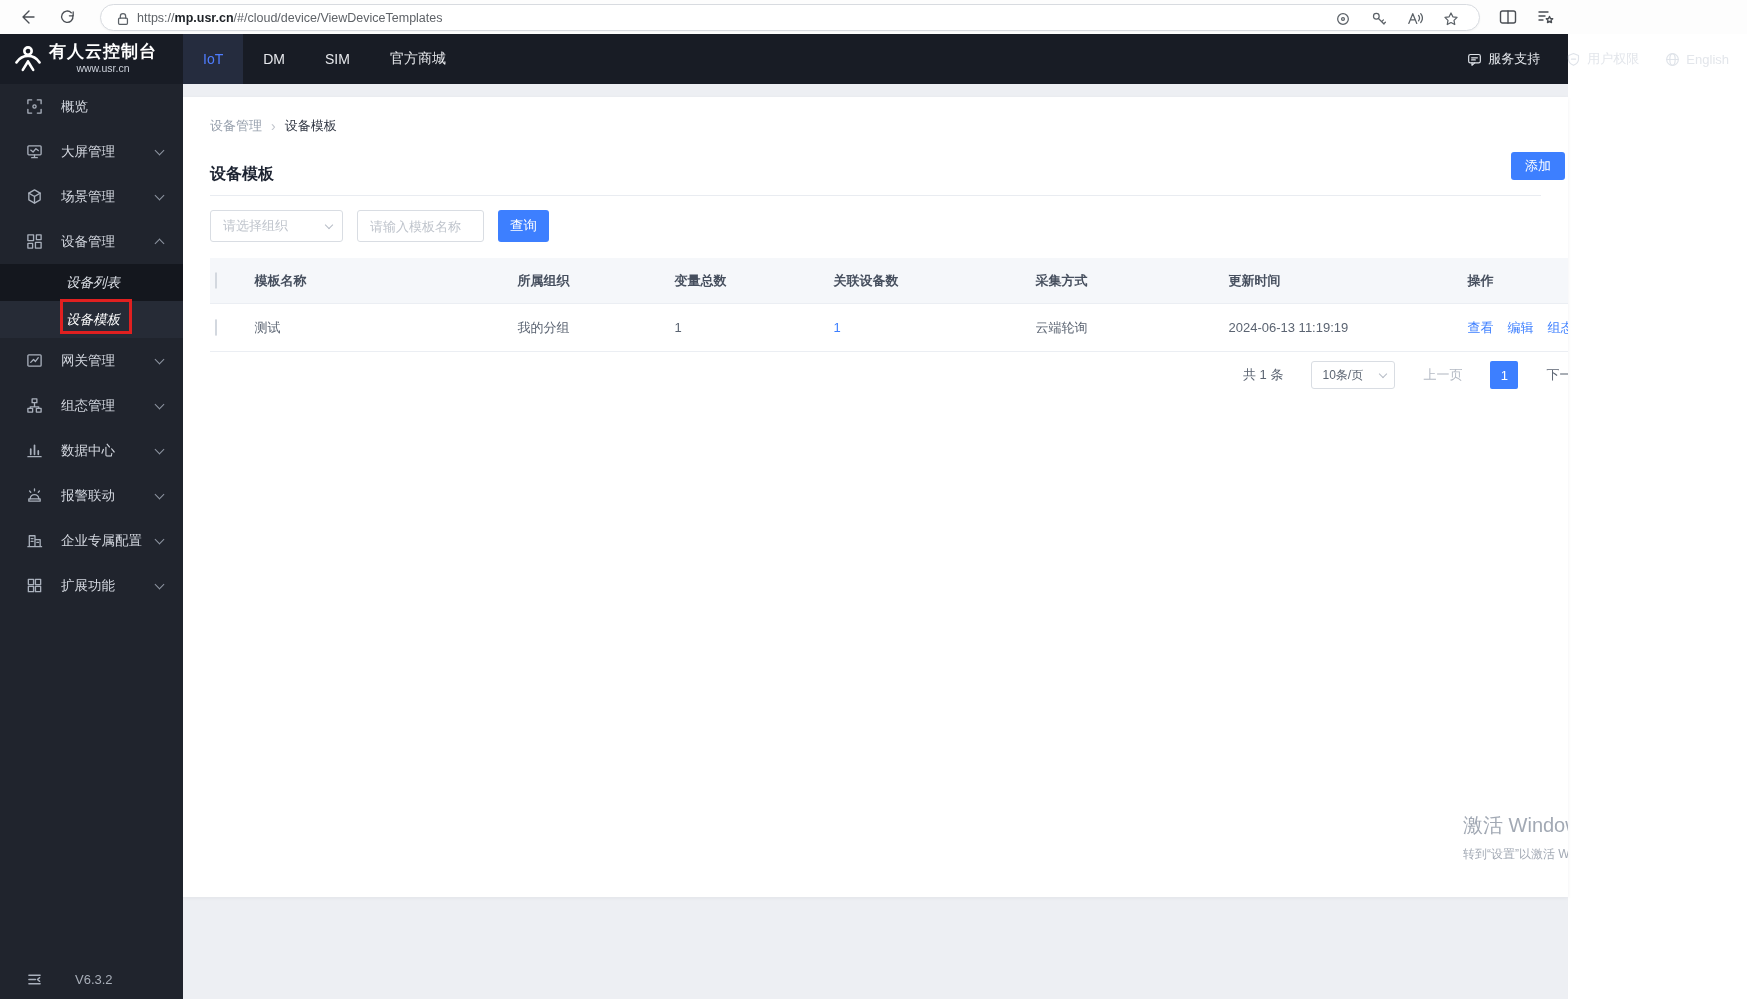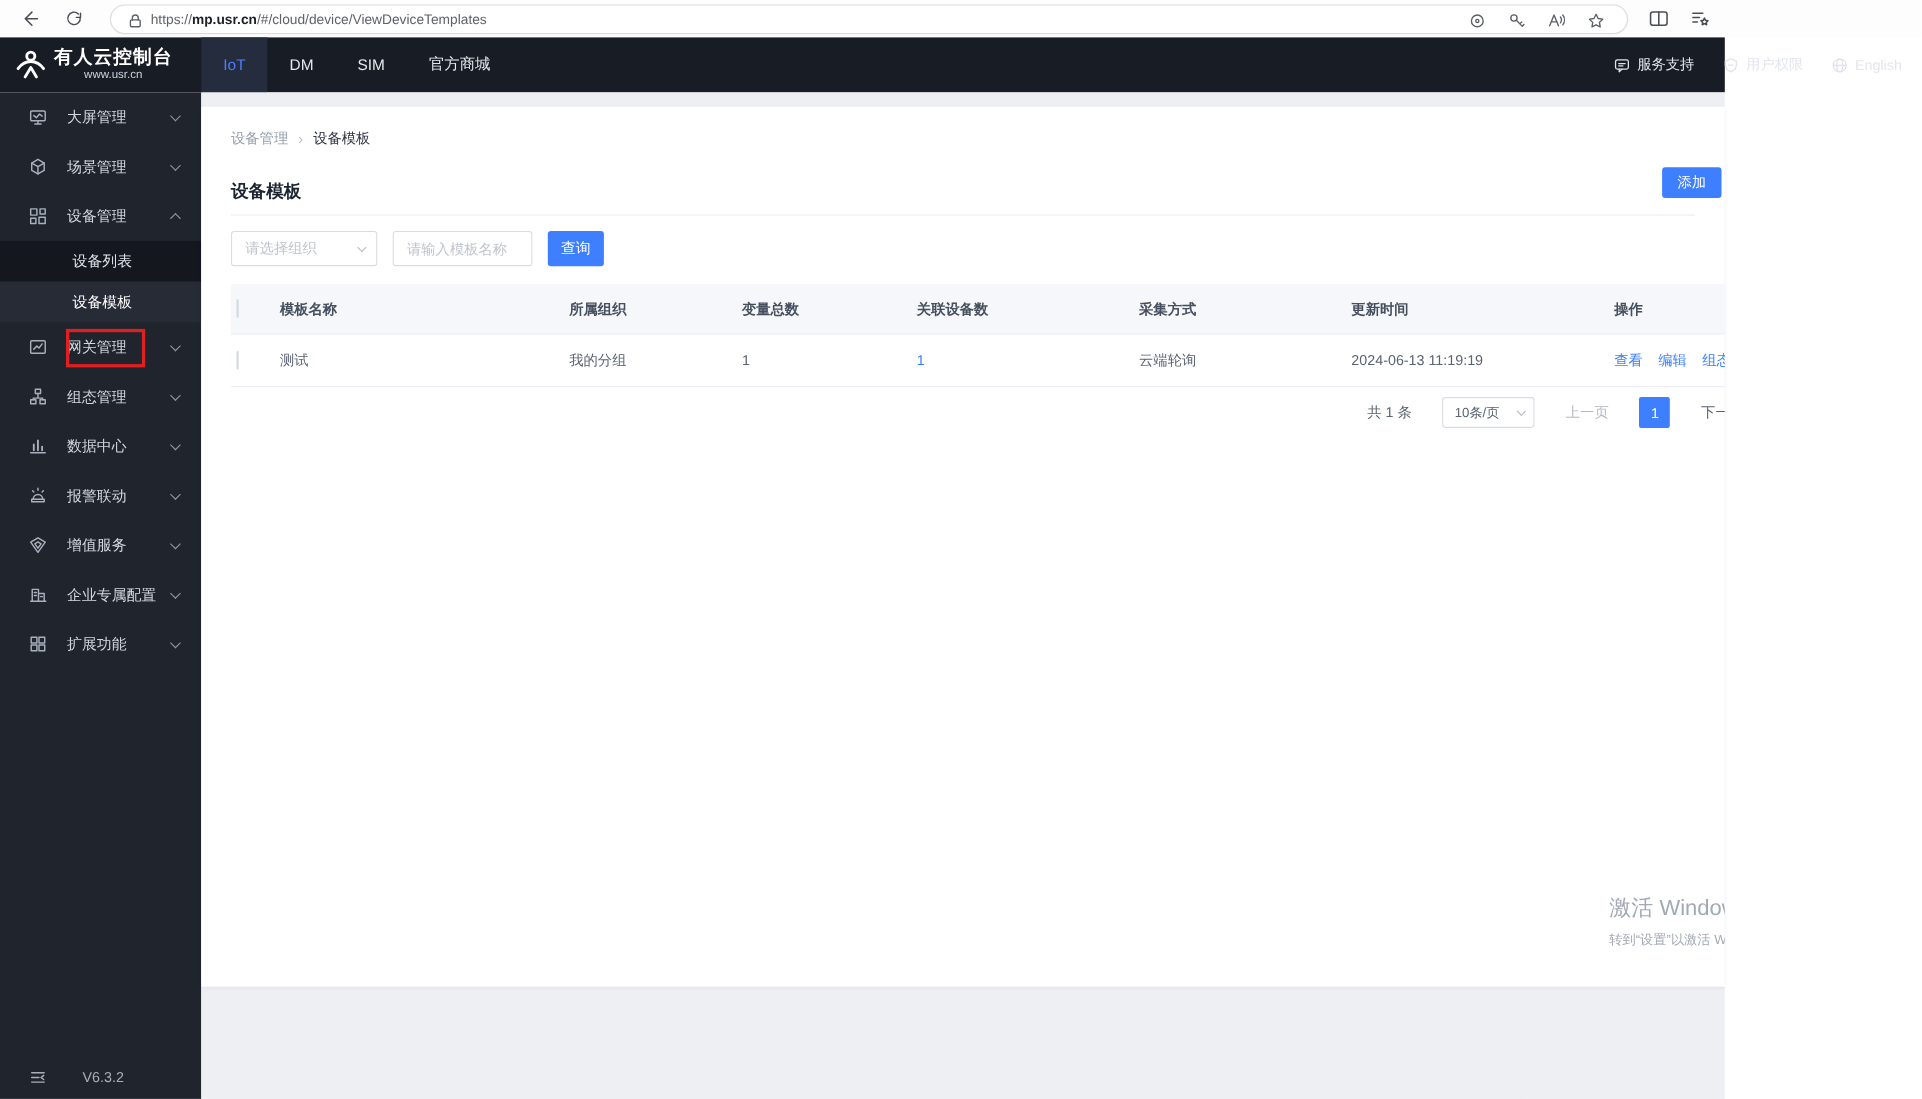--- a/index.html
+++ b/index.html
@@ -31,21 +31,21 @@
   .hdr-item { display:flex; align-items:center; gap:6px; color:#e3e6eb; font-size:13px; cursor:pointer; }
   .hdr-item svg { color:#dfe3e9; }
 
   
   #sidebar { left:0; top:84px; width:183px; height:915px; background:#20242d; }
   .side-item { height:45px; display:flex; align-items:center; color:#d3d7df; font-size:13.5px; cursor:pointer; position:relative; }
   .side-item .ic { width:17px; height:17px; margin-left:26px; color:#a9b0bc; flex:none; }
   .side-item .lbl { margin-left:18px; }
   .side-chev { position:absolute; right:20px; width:7px; height:7px; border-right:1.4px solid #8d95a2; border-bottom:1.4px solid #8d95a2; transform:rotate(45deg); margin-top:-3px; }
   .side-chev.up { transform:rotate(-135deg); margin-top:4px; }
-  .sub-item { height:37px; display:flex; align-items:center; padding-left:66px; font-size:13.5px; color:#dde1e8; cursor:pointer; }
+  .sub-item { height:37px; display:flex; align-items:center; padding-left:66px; font-size:13.5px; color:#dde1e8; cursor:pointer;font-style:italic; }
   .sub-item.first { background:#14171e; }
   .sub-item.active { background:#262b36; color:#fff; }
   #red-annotation { left:60px; top:299px; width:72px; height:35px; border:3px solid #e02020; z-index:50; pointer-events:none; }
   #side-footer { position:absolute; left:0; bottom:6px; width:183px; height:26px; }
   #collapse-icon { position:absolute; left:26px; top:4px; width:17px; height:17px; color:#a9b0bc; }
   #version-label { position:absolute; left:75px; top:5px; font-size:13px; color:#a8aeb8; }
 
   
   #page-bg { left:183px; top:84px; width:1385px; height:915px; background:#edeff3; }
   #content-card { left:183px; top:97px; width:1385px; height:800px; background:#fff; overflow:hidden; box-shadow:0 1px 4px rgba(31,37,51,.06); }
@@ -187,20 +187,27 @@
           <path d="M2 9h14"></path>
           <ellipse cx="9" cy="9" rx="3.2" ry="7"></ellipse>
         </svg>
       <span>English</span>
     </div>
   </div>
 
   <div id="sidebar" class="abs">
     <div class="side-item">
       <svg class="ic line" viewBox="0 0 18 18">
+          <path d="M2 6V2h4M12 2h4v4M16 12v4h-4M6 16H2v-4"></path>
+          <circle cx="9" cy="9" r="1.7"></circle>
+        </svg>
+      <span class="lbl">概览</span>
+    </div>
+    <div class="side-item">
+      <svg class="ic line" viewBox="0 0 18 18">
           <rect x="2" y="3" width="14" height="9.5" rx="1"></rect>
           <path d="M5 7.5l2.5 2 3-3.5 2.5 2"></path>
           <path d="M9 12.5V15M6 15.5h6"></path>
         </svg>
       <span class="lbl">大屏管理</span>
         <span class="side-chev"></span>
     </div>
     <div class="side-item">
       <svg class="ic line" viewBox="0 0 18 18">
           <path d="M9 2l6 3.5v7L9 16l-6-3.5v-7z"></path>
@@ -251,28 +258,20 @@
       <span class="lbl">数据中心</span>
         <span class="side-chev"></span>
     </div>
     <div class="side-item">
       <svg class="ic line" viewBox="0 0 18 18">
           <path d="M4.5 12.5a4.5 4.5 0 0 1 9 0"></path>
           <path d="M3 12.5h12v2.5H3z"></path>
           <path d="M9 2v2M3.8 4.3l1.2 1.2M14.2 4.3L13 5.5"></path>
         </svg>
       <span class="lbl">报警联动</span>
-        <span class="side-chev"></span>
-    </div>
-    <div class="side-item">
-      <svg class="ic line" viewBox="0 0 18 18">
-          <path d="M9 2l7 4.2L9 16 2 6.2z"></path>
-          <path d="M9 6l3 1.8L9 12 6 7.8z"></path>
-        </svg>
-      <span class="lbl">增值服务</span>
         <span class="side-chev"></span>
     </div>
     <div class="side-item">
       <svg class="ic line" viewBox="0 0 18 18">
           <path d="M3.5 15.5V4h6v11.5M9.5 15.5V8h5.5v7.5M2 15.5h14.5"></path>
           <path d="M5.5 7h2M5.5 10h2M11.5 11h1.8"></path>
         </svg>
       <span class="lbl">企业专属配置</span>
         <span class="side-chev"></span>
     </div>

